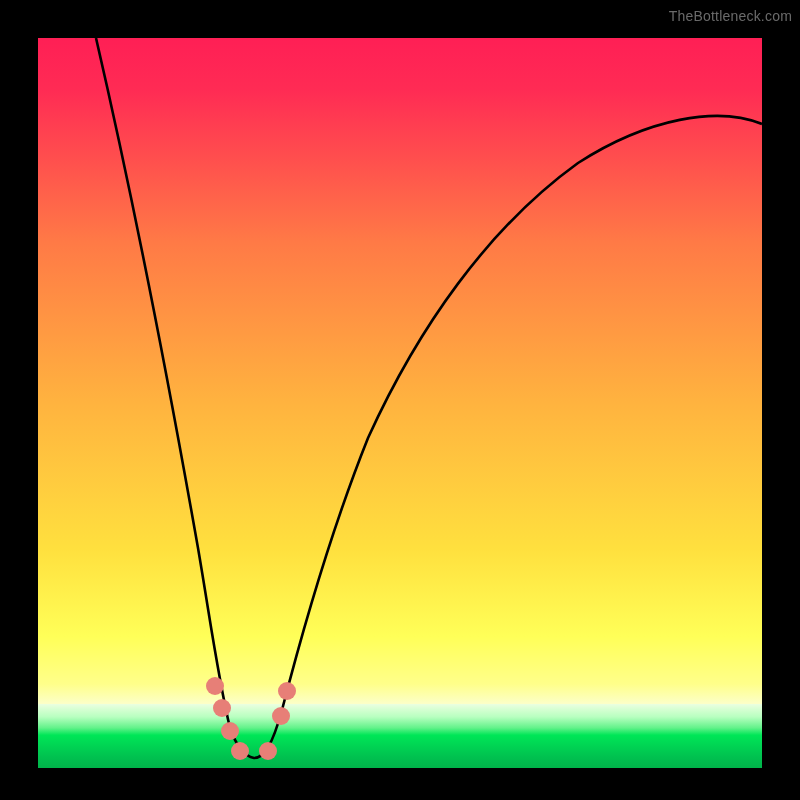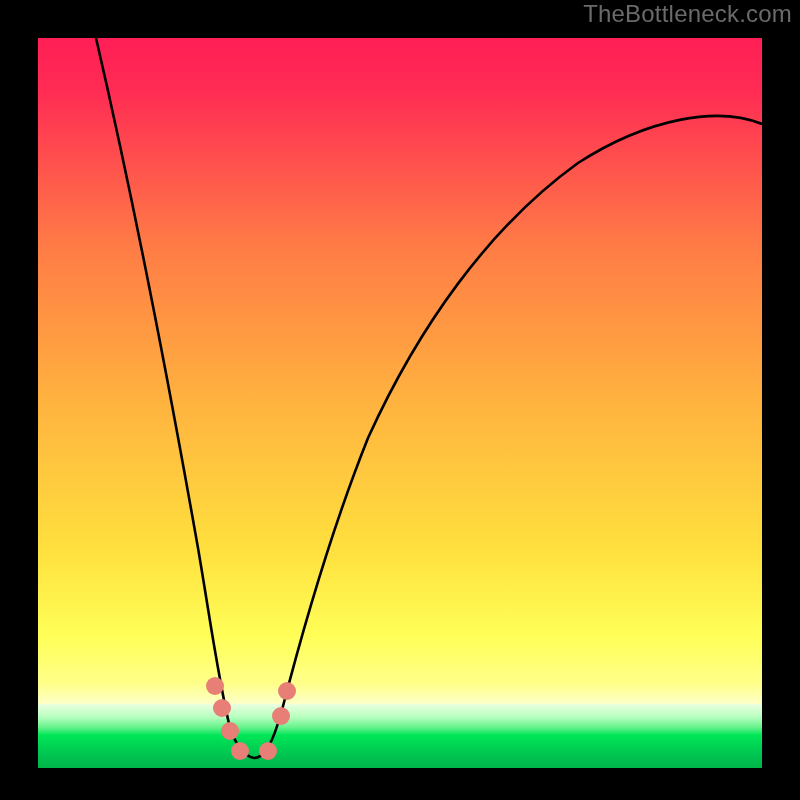--- a/index.html
+++ b/index.html
@@ -14,24 +14,24 @@
   .frame {
     position: absolute;
     left: 0;
     top: 0;
     width: 800px;
     height: 800px;
     background: #000;
   }
   .watermark {
     position: absolute;
-    top: 0;
+    top: 8px;
     right: 8px;
     color: #6a6a6a;
-    font-size: 24px;
+    font-size: 14px;
     letter-spacing: 0.2px;
     font-weight: 400;
     z-index: 10;
   }
   .plot {
     position: absolute;
     left: 38px;
     top: 38px;
     width: 724px;
     height: 730px;

